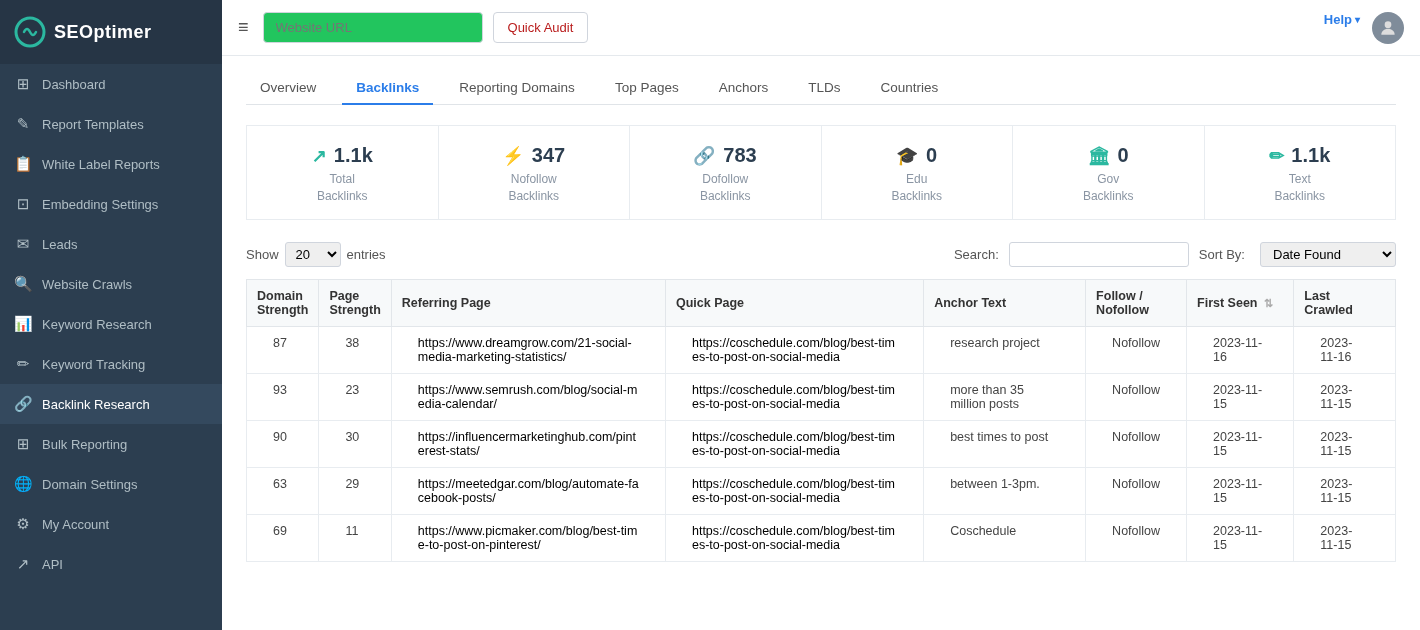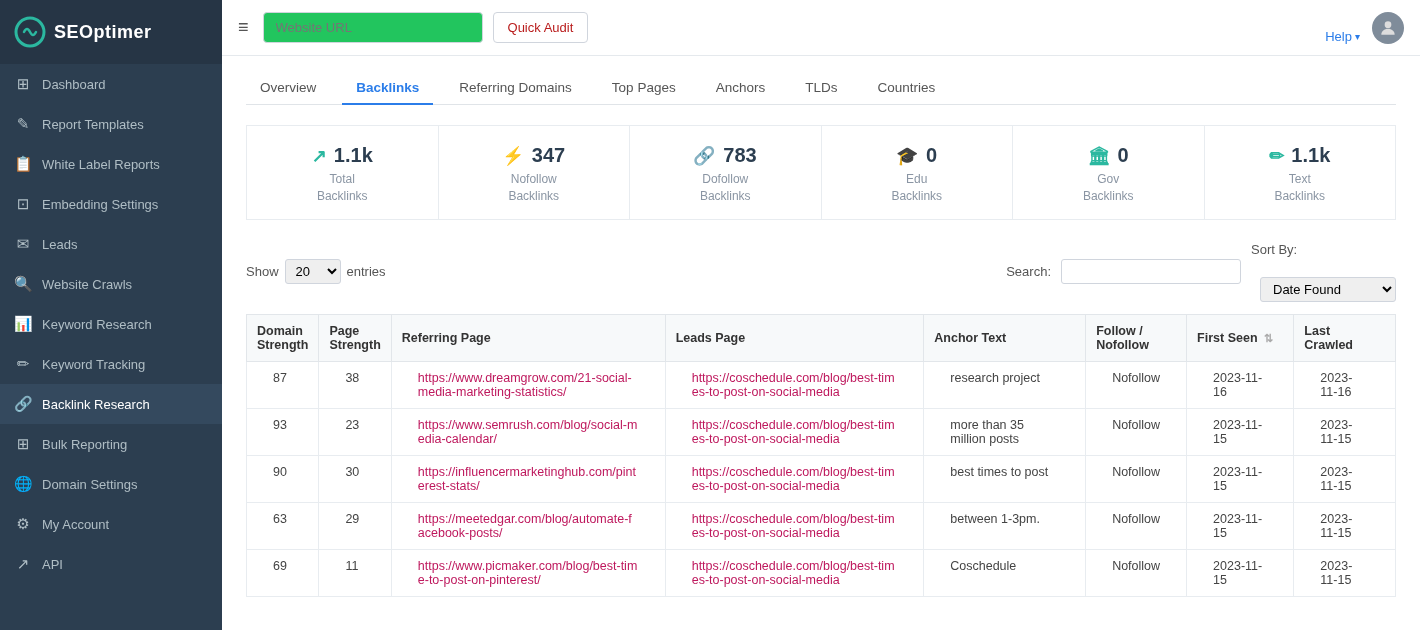--- a/index.html
+++ b/index.html
@@ -16,21 +16,21 @@
     .sidebar-item .si-label { font-size: 13px; }
 
     
     .main { flex: 1; display: flex; flex-direction: column; background: #fff; overflow: hidden; }
 
     
     .topbar { display: flex; align-items: center; gap: 10px; padding: 10px 16px; background: #fff; border-bottom: 1px solid #e5e9ed; min-height: 56px; }
     .topbar .hamburger { font-size: 18px; color: #555; cursor: pointer; margin-right: 4px; }
     .topbar input { border: 1px solid #d0d5dd; border-radius: 4px; padding: 7px 12px; font-size: 13px; color: #555; width: 220px; outline: none; background: #22c55e; }
     .topbar .quick-audit-btn { border: 1px solid #d0d5dd; background: #fff; border-radius: 4px; padding: 7px 14px; font-size: 13px; cursor: pointer; color: #b91c1c; }
-    .topbar-right { margin-left: auto; display: flex; align-items: flex-end; gap: 12px; }
+    .topbar-right { margin-left: auto; display: flex; align-items: flex-start; gap: 12px; font-weight: bold; }
     .help-btn { color: #2b7de9; font-size: 13px; cursor: pointer; display: flex; align-items: center; gap: 3px; }
     .help-btn .caret { font-size: 10px; }
     .user-avatar { width: 32px; height: 32px; background: #7f8c9a; border-radius: 50%; display: flex; align-items: center; justify-content: center; cursor: pointer; }
 
     
     .content { flex: 1; overflow-y: auto; padding: 16px 24px; }
 
     
     .tabs { display: flex; gap: 12px; border-bottom: 1px solid #e0e4e8; margin-bottom: 20px; }
     .tab { padding: 8px 14px; font-size: 13.5px; color: #555; cursor: pointer; border-bottom: 2px solid transparent; margin-bottom: -1px; }
@@ -44,28 +44,28 @@
     .stat-icon { color: #2bb8a0; font-size: 18px; }
     .stat-label { font-size: 12px; color: #8a95a3; margin-top: 4px; line-height: 1.4; }
 
     
     .table-controls { display: flex; align-items: center; justify-content: space-between; margin-bottom: 12px; }
     .show-entries { display: flex; align-items: center; gap: 6px; font-size: 13px; color: #555; }
     .show-entries select { border: 1px solid #d0d5dd; border-radius: 3px; padding: 3px 6px; font-size: 13px; }
     .search-sort { display: flex; align-items: center; gap: 10px; }
     .search-label { font-size: 13px; color: #555; }
     .search-input { border: 1px solid #d0d5dd; border-radius: 3px; padding: 4px 10px; font-size: 13px; width: 180px; outline: none; }
-    .sort-by { display: flex; gap: 20px; font-size: 13px; color: #555; flex-direction: column; }
+    .sort-by { display: flex; align-items: center; gap: 6px; font-size: 13px; color: #555; }
     .sort-by select { border: 1px solid #d0d5dd; border-radius: 3px; padding: 3px 8px; font-size: 13px; margin-left: 9px; }
 
     
     .data-table { width: 100%; border-collapse: collapse; font-size: 12.5px; border-radius: 23px; }
     .data-table th { background: #f7f9fa; border: 1px solid #e2e6ea; padding: 9px 10px; text-align: left; color: #333; font-weight: 600; white-space: nowrap; }
     .data-table td { border: 1px solid #e8ecf0; padding: 9px 26px; vertical-align: top; color: #444; }
-    .data-table a { color: #be185d; text-decoration: none; word-break: break-all; }
+    .data-table a { color: #000000; text-decoration: none; word-break: break-all; }
     .sort-icon { color: #aaa; font-size: 11px; margin-left: 3px; }
   </style>
 </head>
 <body>
 
 <nav class="sidebar">
   <div class="sidebar-logo">
     <svg class="logo-icon" viewBox="0 0 32 32" fill="none" xmlns="http://www.w3.org/2000/svg">
       <circle cx="16" cy="16" r="14" stroke="#2bb8a0" stroke-width="3" fill="none"></circle>
       <path d="M10 16 Q13 10 16 16 Q19 22 22 16" stroke="#2bb8a0" stroke-width="2.5" fill="none" stroke-linecap="round"></path>
@@ -145,21 +145,21 @@
         </svg>
       </div>
     </div>
   </div>
 
   <div class="content">
 
     <div class="tabs">
       <div class="tab">Overview</div>
       <div class="tab active">Backlinks</div>
-      <div class="tab">Referring Domains</div>
+      <div class="tab">Reporting Domains</div>
       <div class="tab">Top Pages</div>
       <div class="tab">Anchors</div>
       <div class="tab">TLDs</div>
       <div class="tab">Countries</div>
     </div>
 
     <div class="stats-row">
       <div class="stat-card">
         <div class="stat-value">
           <span class="stat-icon" style="color:#2bb8a0;">↗</span>
@@ -228,21 +228,21 @@
         </div>
       </div>
     </div>
 
     <table class="data-table">
       <thead>
         <tr>
           <th>Domain<br>Strength</th>
           <th>Page<br>Strength</th>
           <th>Referring Page</th>
-          <th>Leads Page</th>
+          <th>Quick Page</th>
           <th>Anchor Text</th>
           <th>Follow /<br>Nofollow</th>
           <th>First Seen <span class="sort-icon">⇅</span></th>
           <th>Last<br>Crawled</th>
         </tr>
       </thead>
       <tbody id="table-body">
       <tr>
     <td>87</td>
     <td>38</td>

